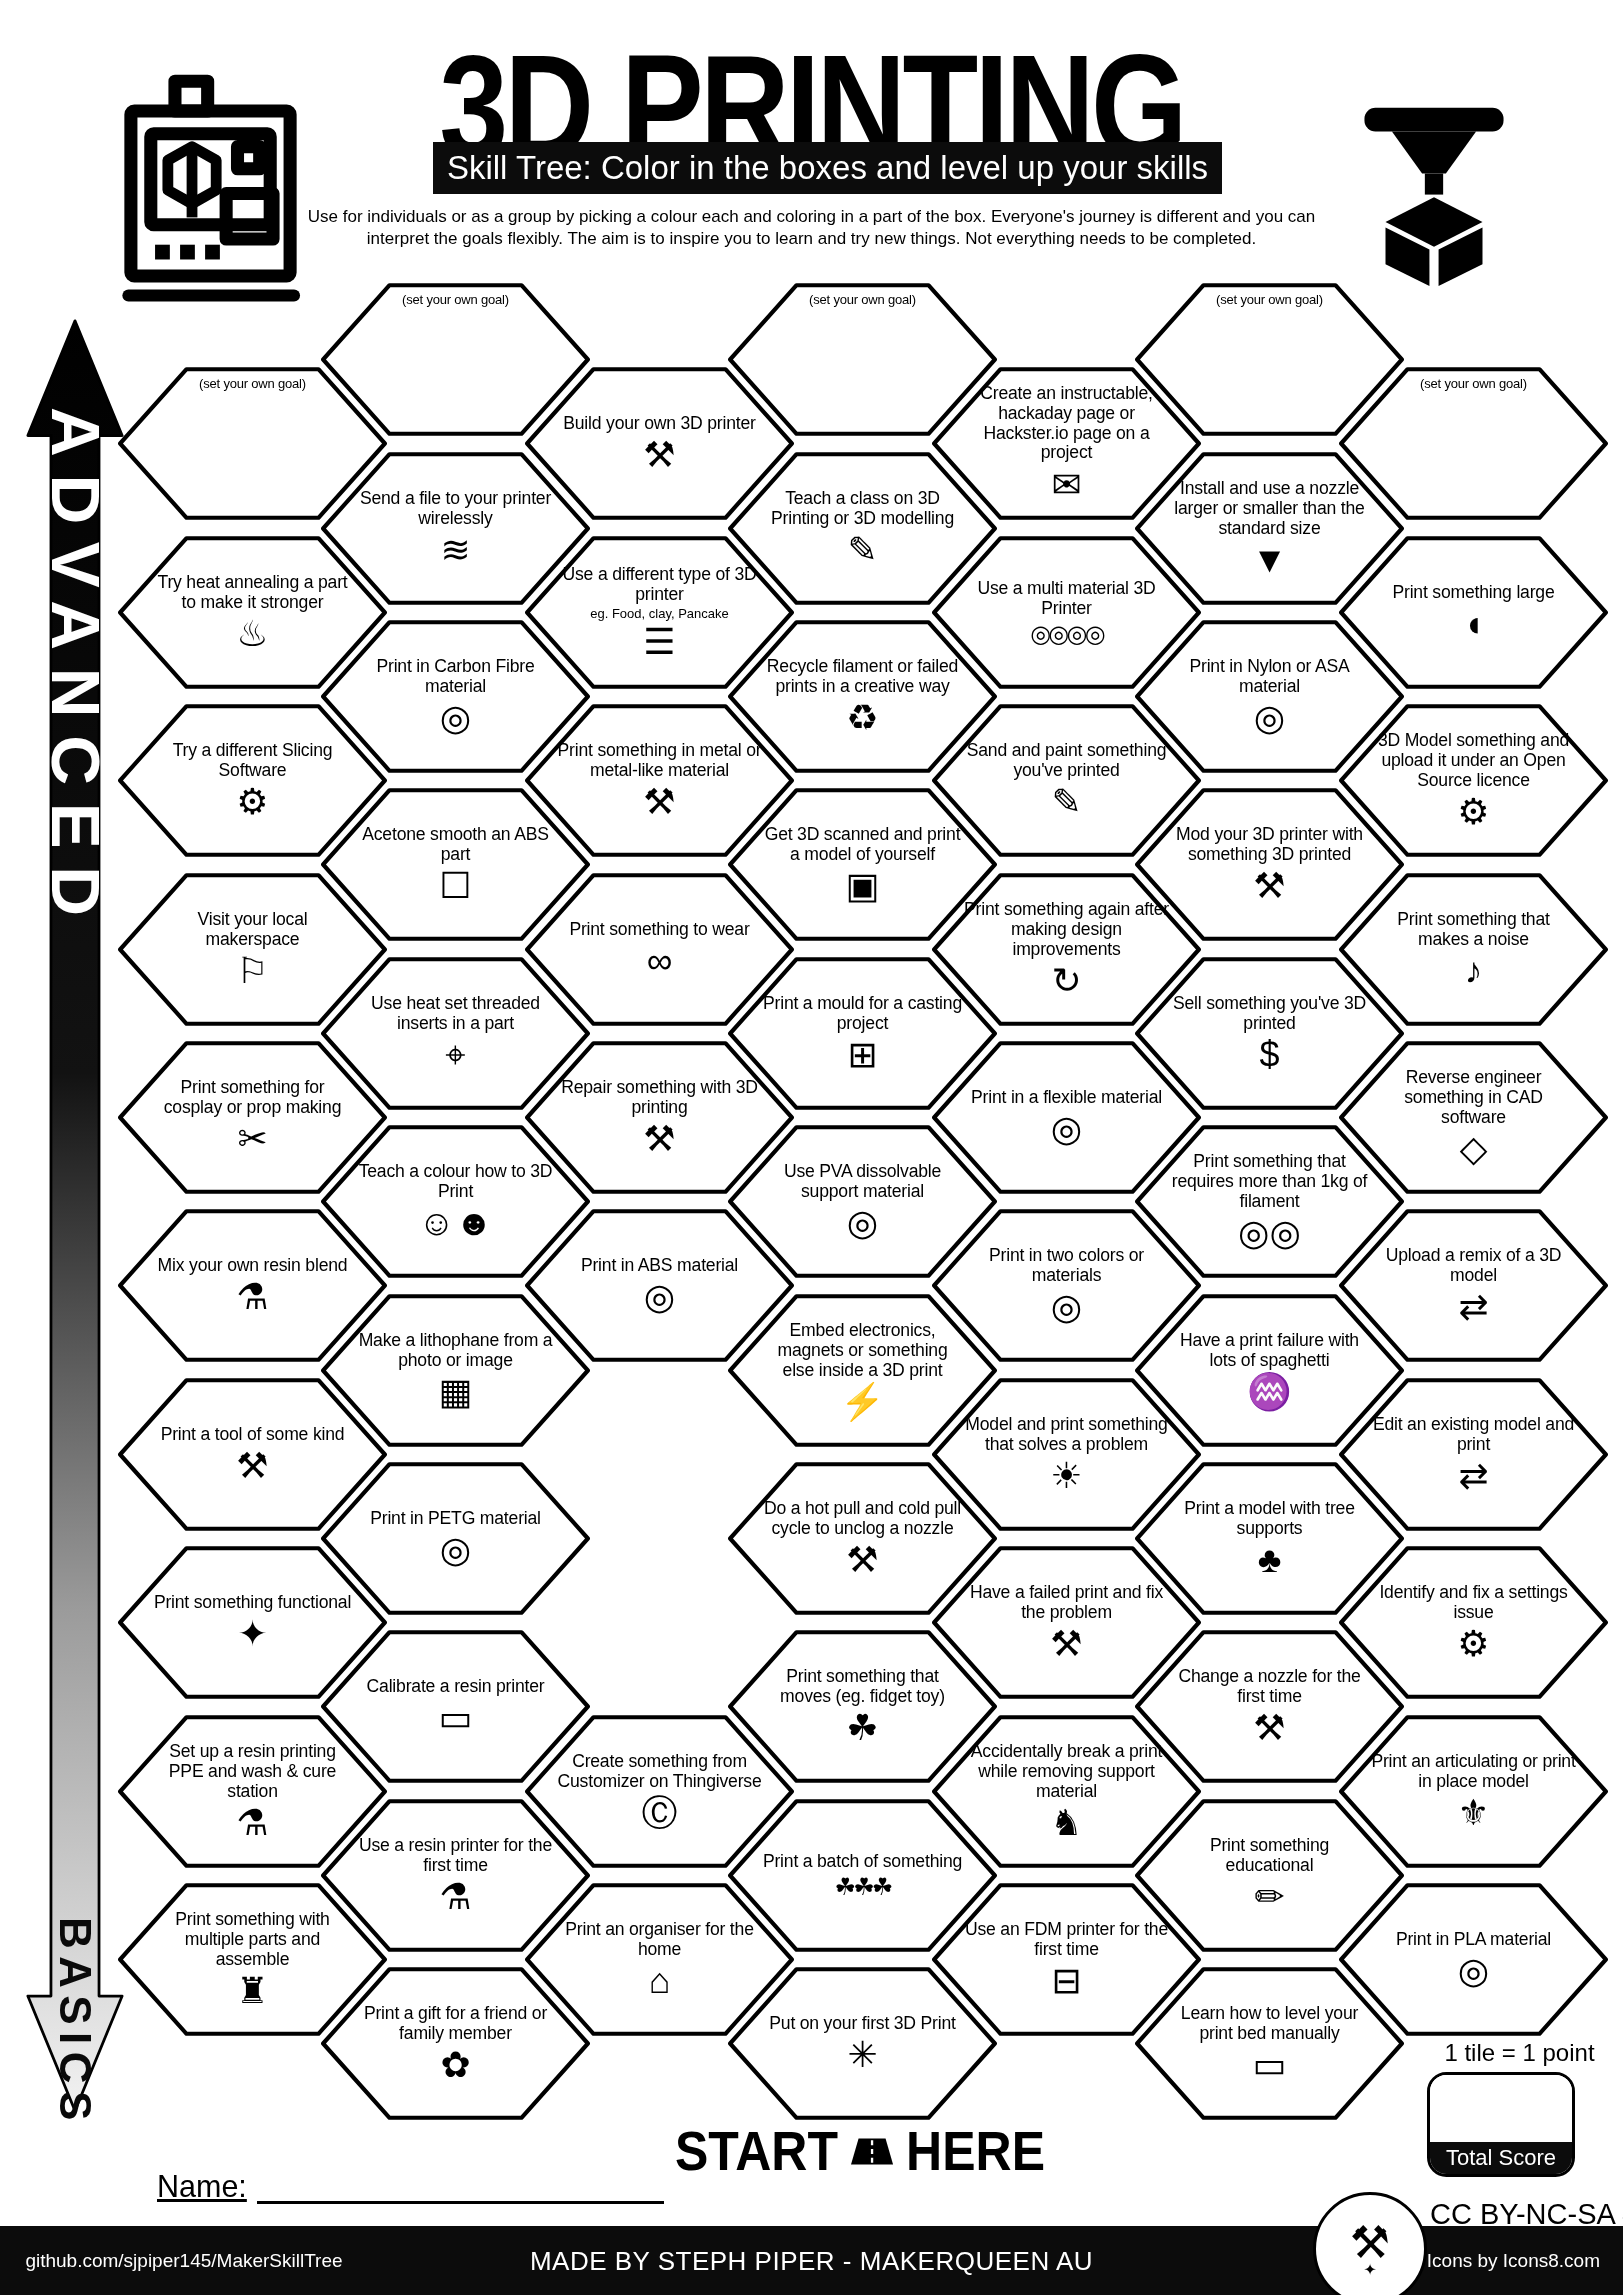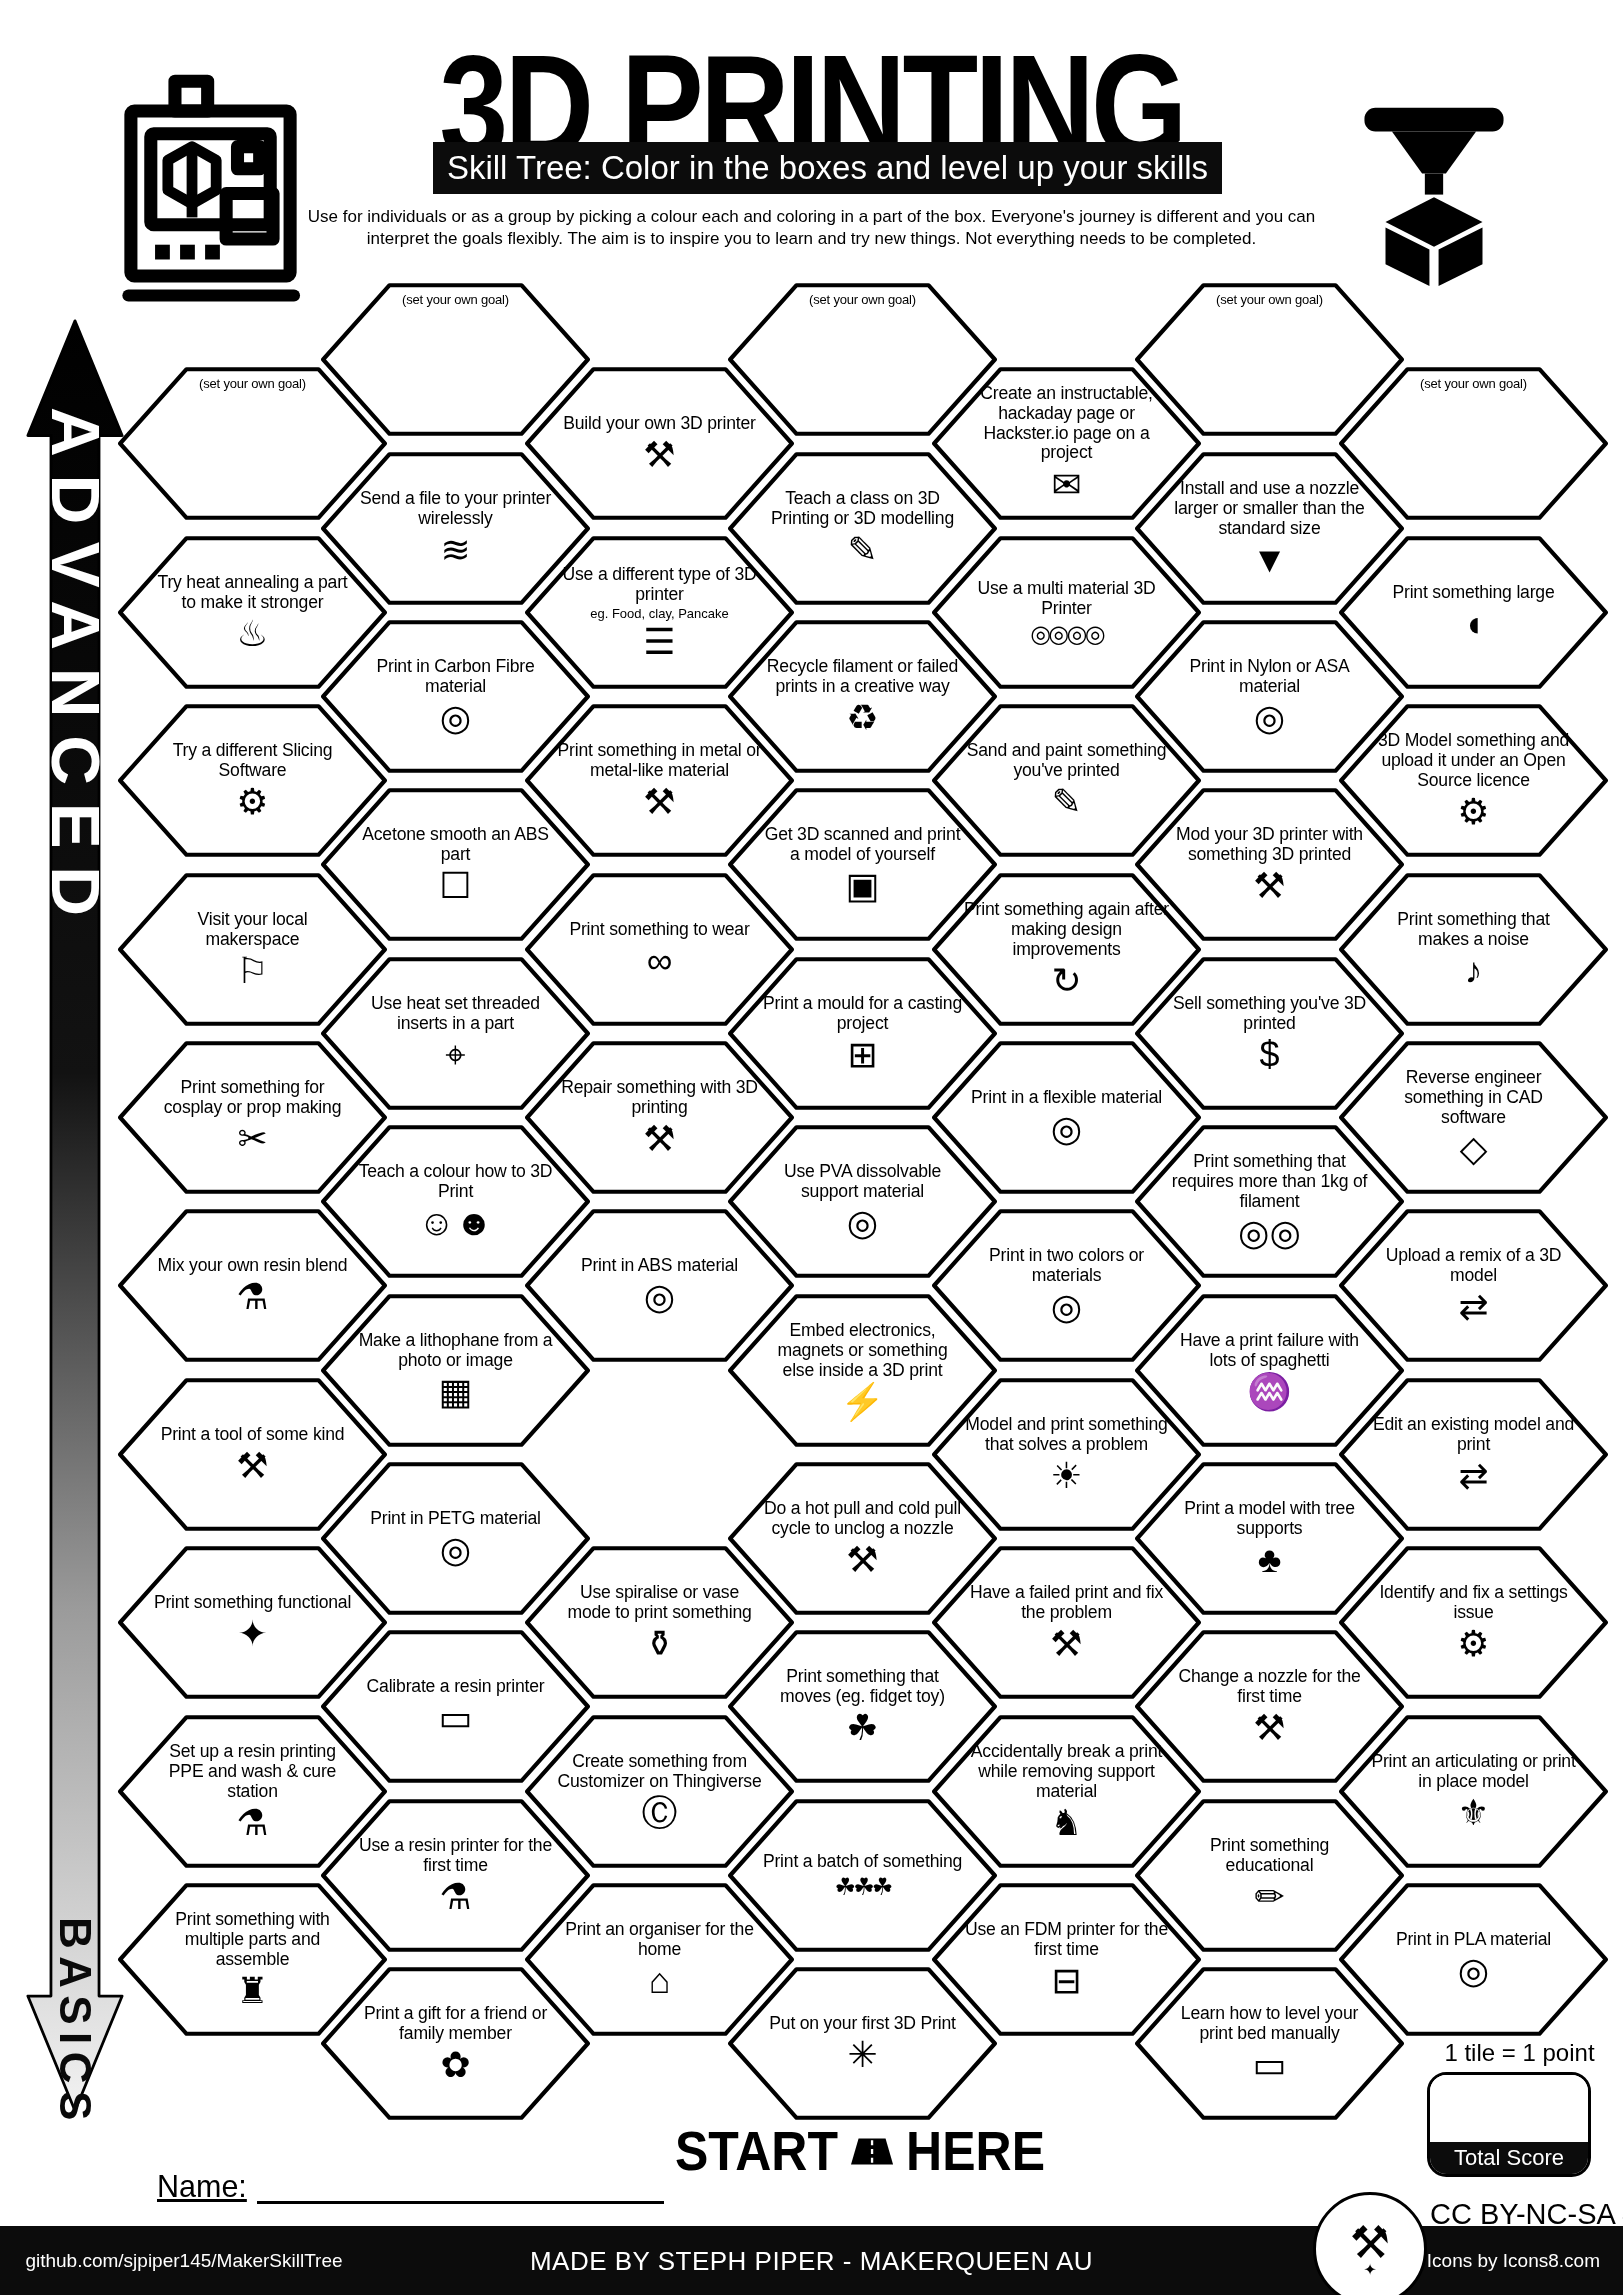--- a/index.html
+++ b/index.html
@@ -41,21 +41,21 @@
 
   
   .start-here{position:absolute;left:675px;top:2122px;width:370px;display:flex;align-items:center;
               justify-content:center;gap:13px;}
   .start-here .word{font-size:50px;font-weight:bold;letter-spacing:0;transform:scaleY(1.1);}
   .road{width:93px;height:57px;}
   .name-row{position:absolute;left:157px;top:2169px;display:flex;align-items:flex-end;gap:10.2px;}
   .name-label{font-size:30.5px;text-decoration:underline;}
   .name-line{width:407px;height:27px;border-bottom:3.2px solid #000;}
   .tile-note{position:absolute;left:1427px;top:2039px;width:185px;text-align:center;font-size:24px;}
-  .score-box{position:absolute;left:1427px;top:2072px;width:164px;height:105px;border:3.7px solid #000;
+  .score-box{position:absolute;left:1427px;top:2072px;width:148px;height:105px;border:3.7px solid #000;
              border-radius:19.4px;box-sizing:border-box;overflow:hidden;background:#fff;}
   .score-input{position:absolute;left:0;top:0;right:0;bottom:32px;background:#fff;}
   .score-bar{position:absolute;left:0;right:0;bottom:0;height:32px;background:#0c0c0c;color:#fff;
              display:flex;align-items:center;justify-content:center;font-size:22px;}
   .badge{position:absolute;left:1313px;top:2192px;width:108px;height:108px;border:3.2px solid #000;
          border-radius:50%;background:#fff;z-index:3;display:flex;flex-direction:column;
          align-items:center;justify-content:center;line-height:1;}
   .badge .b1{font-size:45px;}
   .badge .b2{font-size:15.7px;margin-top:-2.8px;}
   .cc-text{position:absolute;left:1430px;top:2198px;font-size:29px;white-space:nowrap;}
@@ -390,30 +390,20 @@
       <div class="hex" style="left: 523px; top: 1208px;">
       <svg viewBox="0 0 590 336">
         <polygon points="8,168 152,7 438,7 582,168 438,329 152,329" fill="#ffffff" stroke="#000" stroke-width="9" stroke-linejoin="round"></polygon>
       </svg>
       <div class="hex-content">
         <span class="hex-label">Print in ABS material</span>
 
         <span class="hex-icon">◎</span>
       </div>
     </div>
-      <div class="hex" style="left: 523px; top: 1545px;">
-      <svg viewBox="0 0 590 336">
-        <polygon points="8,168 152,7 438,7 582,168 438,329 152,329" fill="#ffffff" stroke="#000" stroke-width="9" stroke-linejoin="round"></polygon>
-      </svg>
-      <div class="hex-content">
-        <span class="hex-label">Use spiralise or vase mode to print something</span>
-
-        <span class="hex-icon">⚱</span>
-      </div>
-    </div>
       <div class="hex" style="left: 523px; top: 1714px;">
       <svg viewBox="0 0 590 336">
         <polygon points="8,168 152,7 438,7 582,168 438,329 152,329" fill="#ffffff" stroke="#000" stroke-width="9" stroke-linejoin="round"></polygon>
       </svg>
       <div class="hex-content">
         <span class="hex-label">Create something from Customizer on Thingiverse</span>
 
         <span class="hex-icon">Ⓒ</span>
       </div>
     </div>

